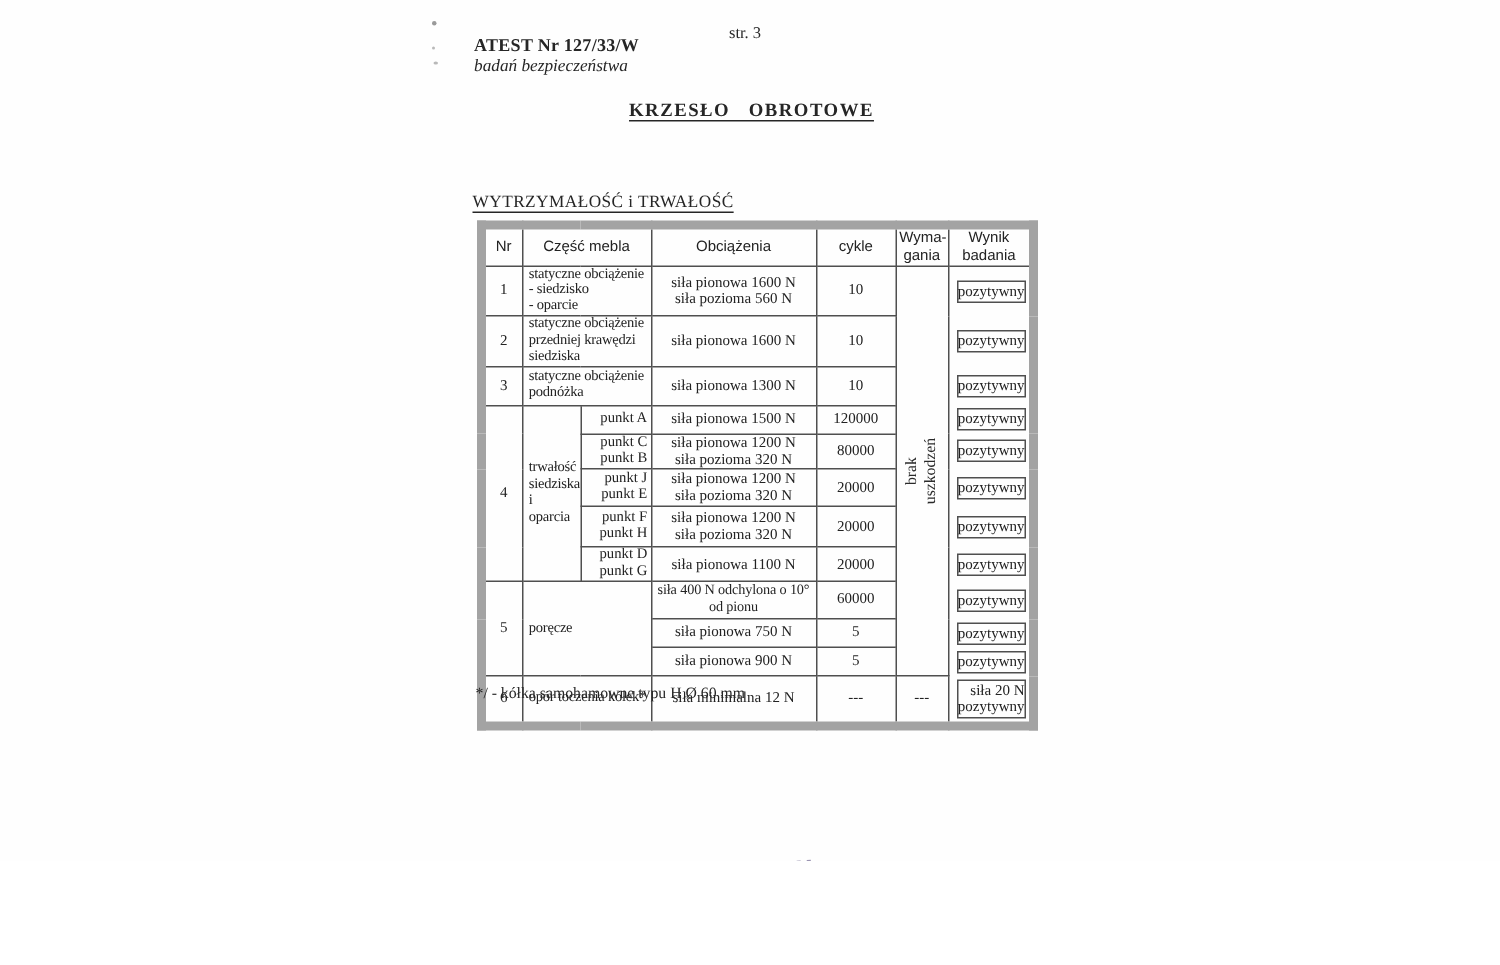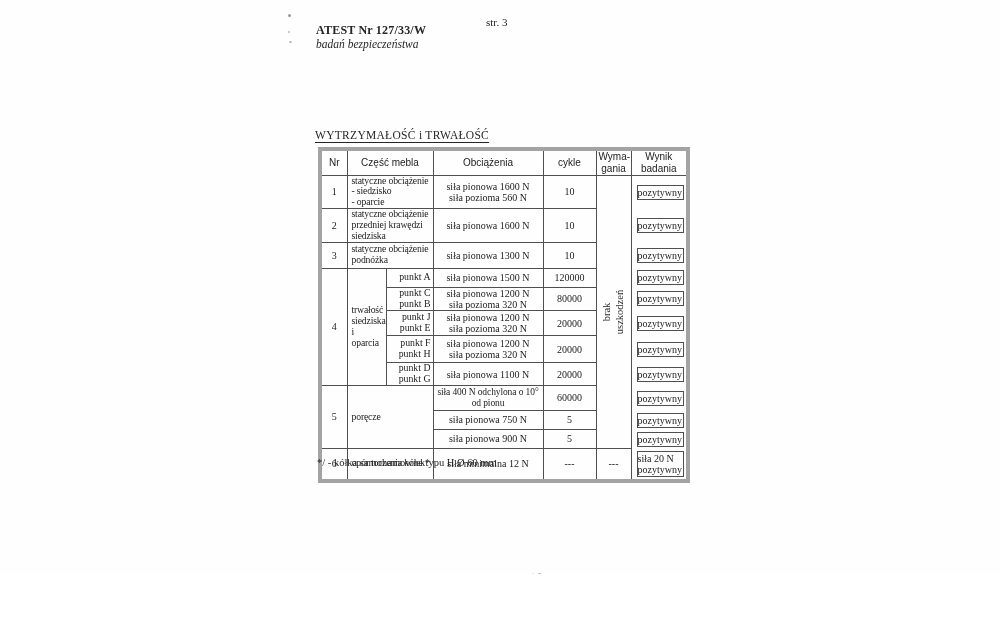--- a/index.html
+++ b/index.html
@@ -15,36 +15,36 @@
              text-decoration:underline;text-underline-offset:3px;}
 
   .subject-line{position:absolute;left:315px;top:97px;font-size:11px;white-space:pre;}
   .subject-label{font-style:italic;}
   .subject-value{font-weight:bold;}
 
   .section-heading{position:absolute;left:315px;top:129px;font-size:11.5px;letter-spacing:.3px;
                    text-decoration:underline;text-underline-offset:3px;}
 
   table.results-table{position:absolute;left:318px;top:147px;width:368px;
-        border-collapse:collapse;table-layout:fixed;border:4px solid #a3a3a3;}
+        border-collapse:collapse;table-layout:fixed;border:6px solid #a3a3a3;}
   .results-table td{border:1px solid #4f4f4f;vertical-align:middle;overflow:hidden;
         font-size:10px;line-height:1.12;padding:0 2px;color:#222;}
   .results-table td.th{font-family:"Liberation Sans", sans-serif;font-size:10px;
         text-align:center;white-space:pre-line;line-height:1.18;}
   td.c-nr{text-align:center;}
   td.c-part{text-align:left;padding-left:4px;white-space:pre-line;font-size:9.7px;letter-spacing:-0.15px;}
   td.c-point{text-align:right;padding-left:5px;white-space:pre-line;font-size:9.8px;}
   td.c-load{text-align:center;white-space:pre-line;font-size:10px;}
   td.c-load.tight{font-size:9.5px;letter-spacing:-0.1px;}
   td.c-cycles{text-align:center;font-size:10px;}
   td.c-req{position:relative;}
   .req-vertical{position:absolute;left:50%;top:50%;transform:translate(-50%,-50%) rotate(-90deg);
         white-space:pre-line;text-align:center;font-size:10.5px;line-height:1.2;color:#2a2a2a;}
   td.c-result{border-top:none;border-bottom:none;border-right:none;padding:0;}
-  .result-box{border:1px solid #4f4f4f;margin:2px 2px 2px 5px;text-align:left;
+  .result-box{border:1px solid #4f4f4f;margin:2px 2px 2px 5px;text-align:right;
         font-size:10px;line-height:1.1;padding:1px 0;white-space:pre-line;}
 
   .footnote{position:absolute;left:317px;top:457px;font-size:10.5px;}
 
   .examiner-line{position:absolute;left:307px;top:597px;font-size:11.5px;display:flex;align-items:flex-end;}
   .examiner-label{font-style:italic;}
   .dotted-line{display:inline-block;width:160px;height:12px;margin-left:4px;
         border-bottom:1.5px dotted #3c3c3c;}
 
   .stamp{position:absolute;left:408px;top:575px;font-family:"Liberation Sans", sans-serif;
@@ -60,20 +60,21 @@
 </head>
 <body>
 
 <div class="canvas">
 
   <div class="page-number">str. 3</div>
 
   <div class="atest-number">ATEST Nr 127/33/W</div>
   <div class="atest-subtitle">badań bezpieczeństwa</div>
 
+  <div class="doc-title">KRZESŁO   OBROTOWE</div>
 
 
   <div class="section-heading">WYTRZYMAŁOŚĆ i TRWAŁOŚĆ</div>
 
   <table class="results-table">
     <colgroup>
       <col style="width:27px">
         <col style="width:39px">
         <col style="width:47px">
       <col style="width:110px">

